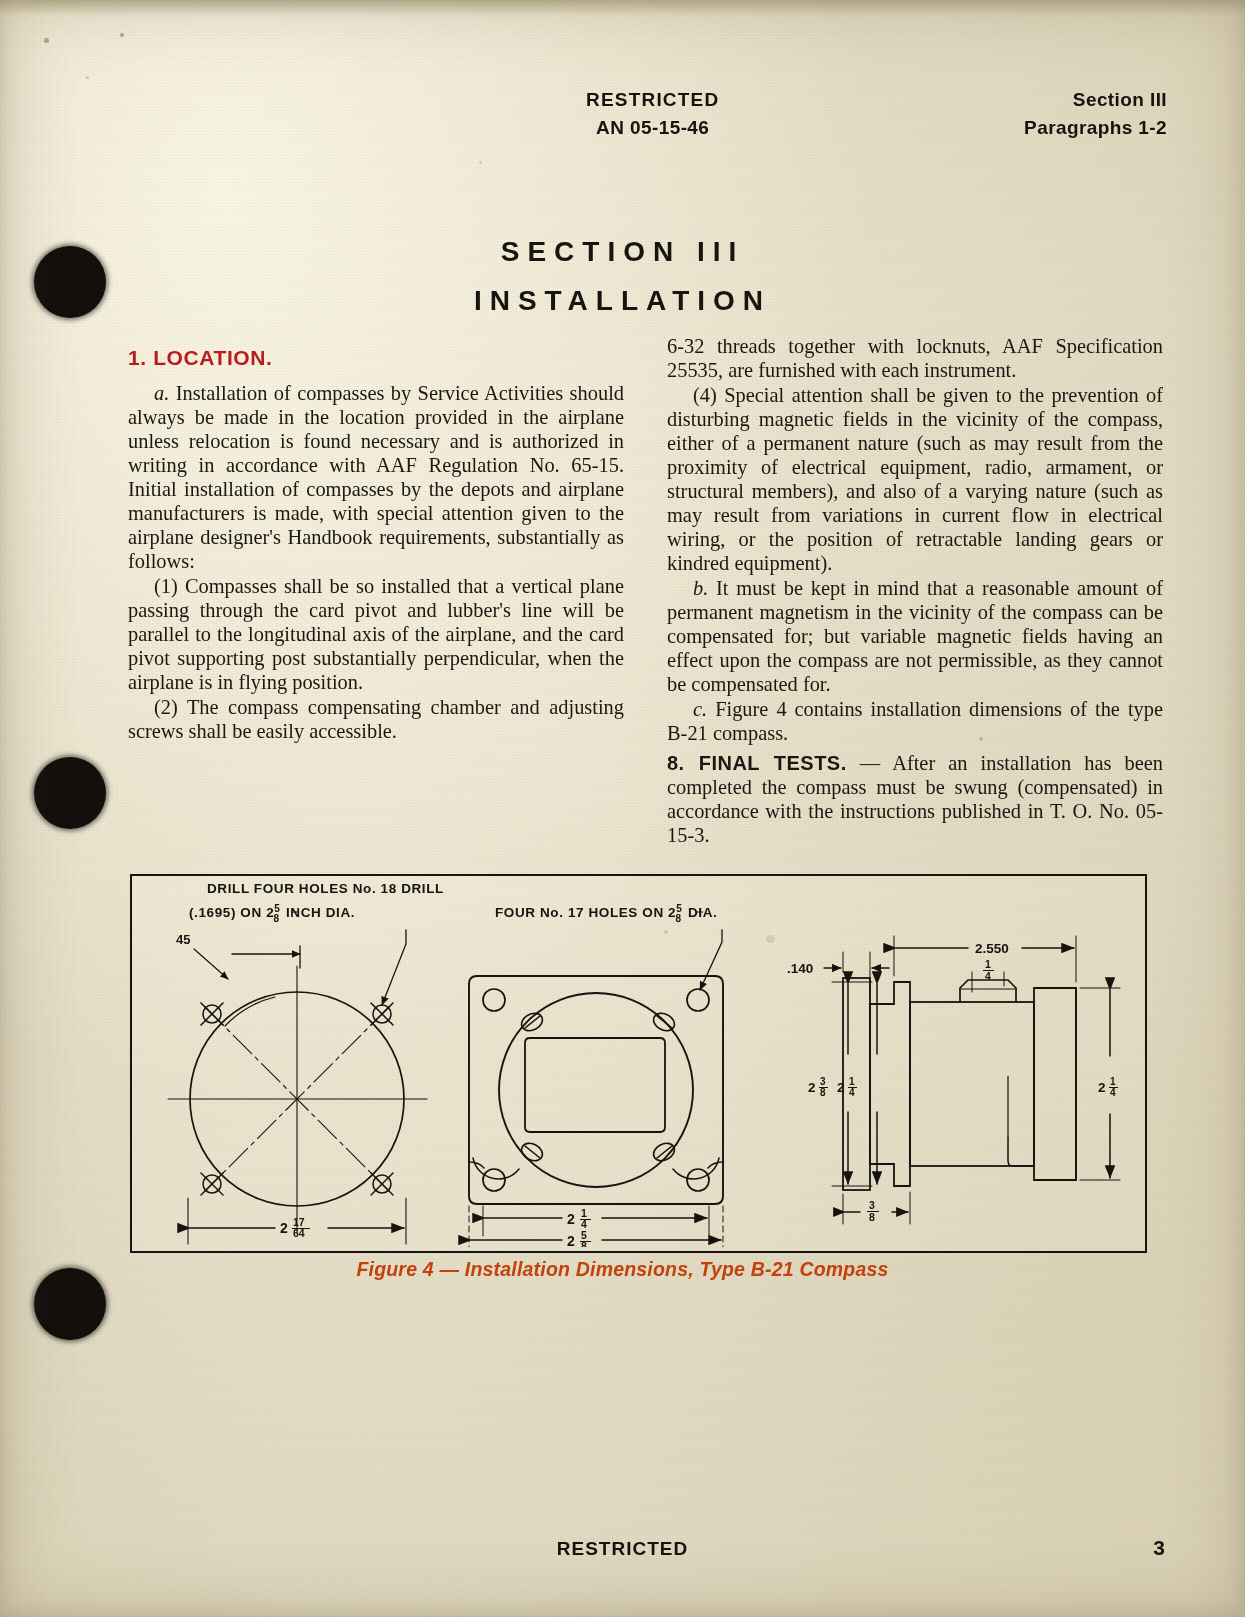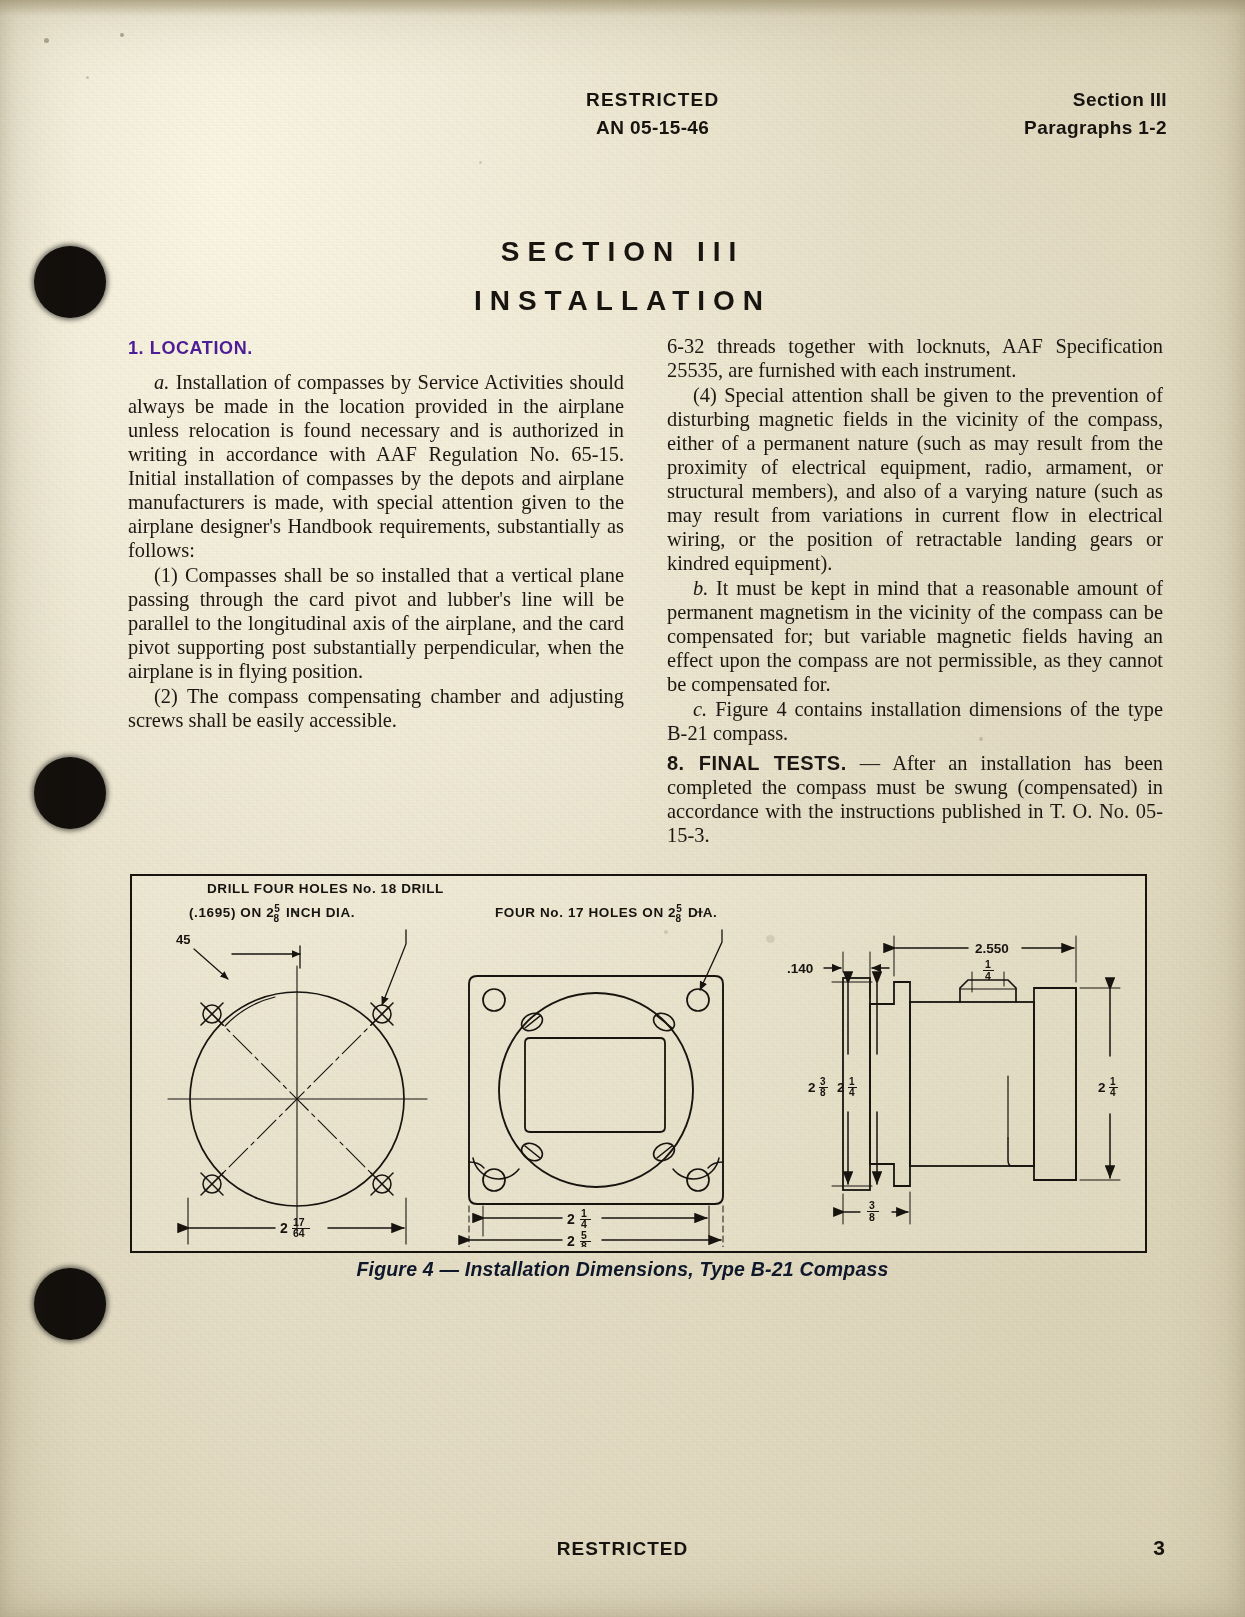--- a/index.html
+++ b/index.html
@@ -72,22 +72,22 @@
   #sect .l2{font-size:28px;letter-spacing:8px;margin-top:17px;}
 
   
   #cols{
     position:absolute;left:128px;top:328px;width:1035px;
     display:flex;gap:43px;
   }
   .col{width:496px;}
   .head{
     font-family:"Liberation Sans", sans-serif;
-    font-weight:bold;font-size:18px;letter-spacing:.6px;
-    margin:4px 0 11px 0;color:#4c1d95;
+    font-weight:bold;font-size:21px;letter-spacing:.6px;
+    margin:12px 0 11px 0;color:#b91c1c;
   }
   p.b{
     margin:0 0 1px 0;
     font-size:20.4px;
     line-height:24px;
     text-align:justify;
     text-justify:inter-word;
     -webkit-hyphens:none;hyphens:none;
     color:#1c1712;
   }
@@ -102,21 +102,21 @@
   #figbox{
     position:absolute;left:130px;top:868px;width:1013px;height:375px;
     border:2.5px solid #17130f;
     background:rgba(255,253,242,.14);
   }
   #figsvg{position:absolute;left:0;top:0;}
   #figcap{
     position:absolute;left:0;right:0;top:1252px;text-align:center;
     font-family:"Liberation Sans", sans-serif;
     font-style:italic;font-weight:bold;font-size:19.5px;
-    letter-spacing:.2px;color:#0f172a;
+    letter-spacing:.2px;color:#c2410c;
   }
 
   
   #ft-c{
     position:absolute;left:0;right:0;top:1532px;text-align:center;
     font-family:"Liberation Sans", sans-serif;
     font-weight:bold;font-size:19px;letter-spacing:1px;color:#17130f;
   }
   #ft-r{
     position:absolute;right:80px;top:1530px;

